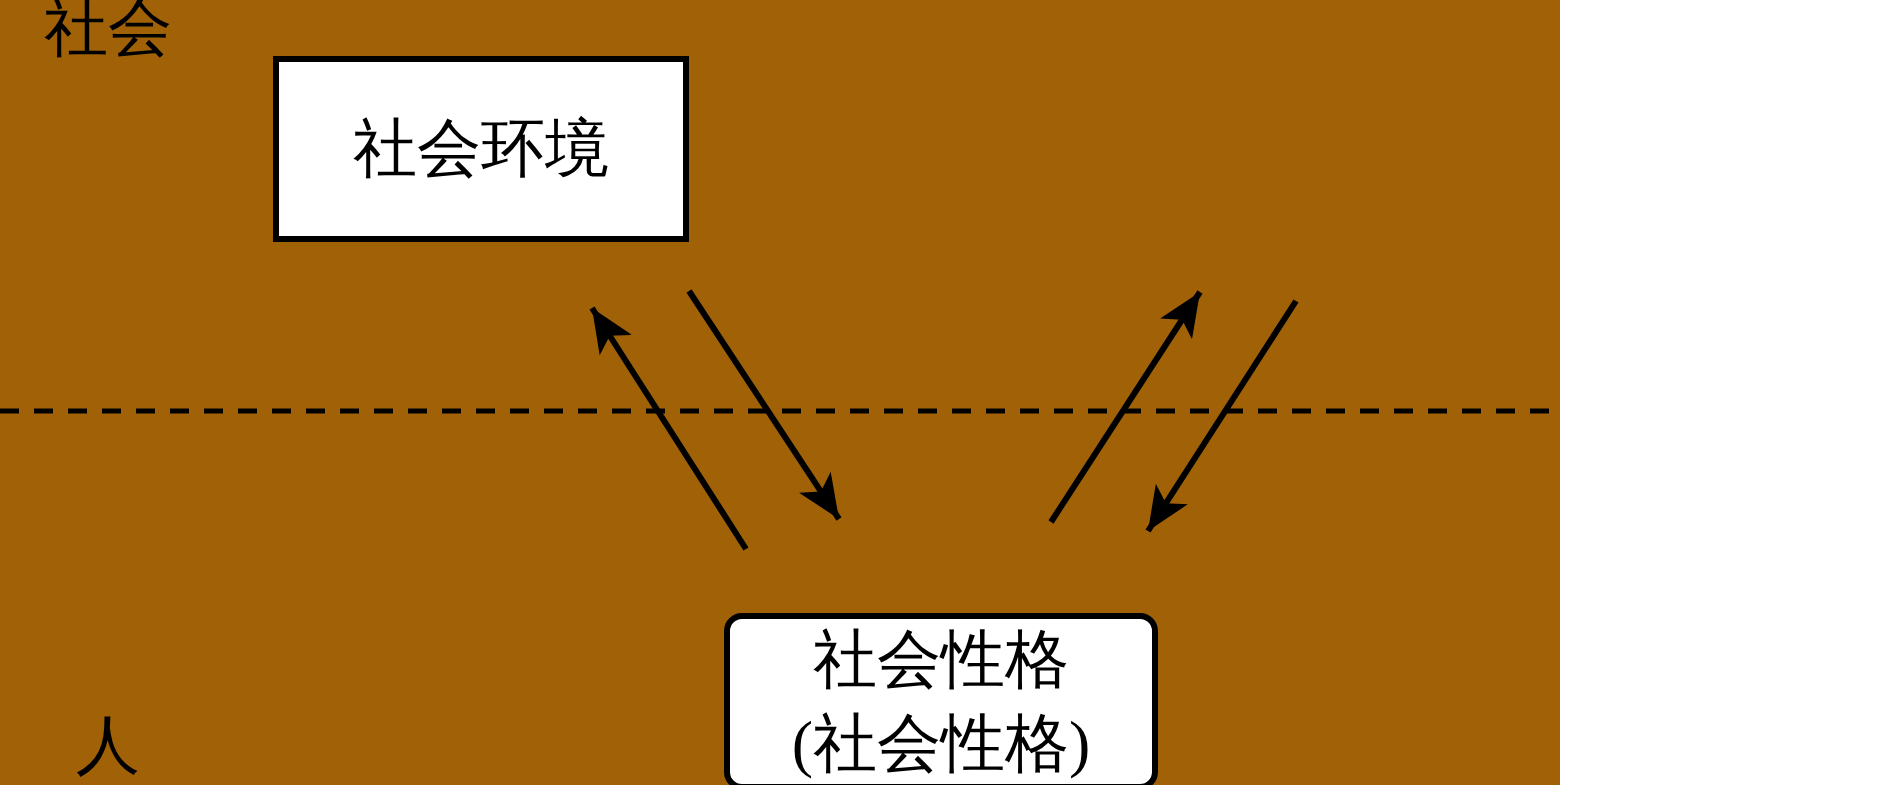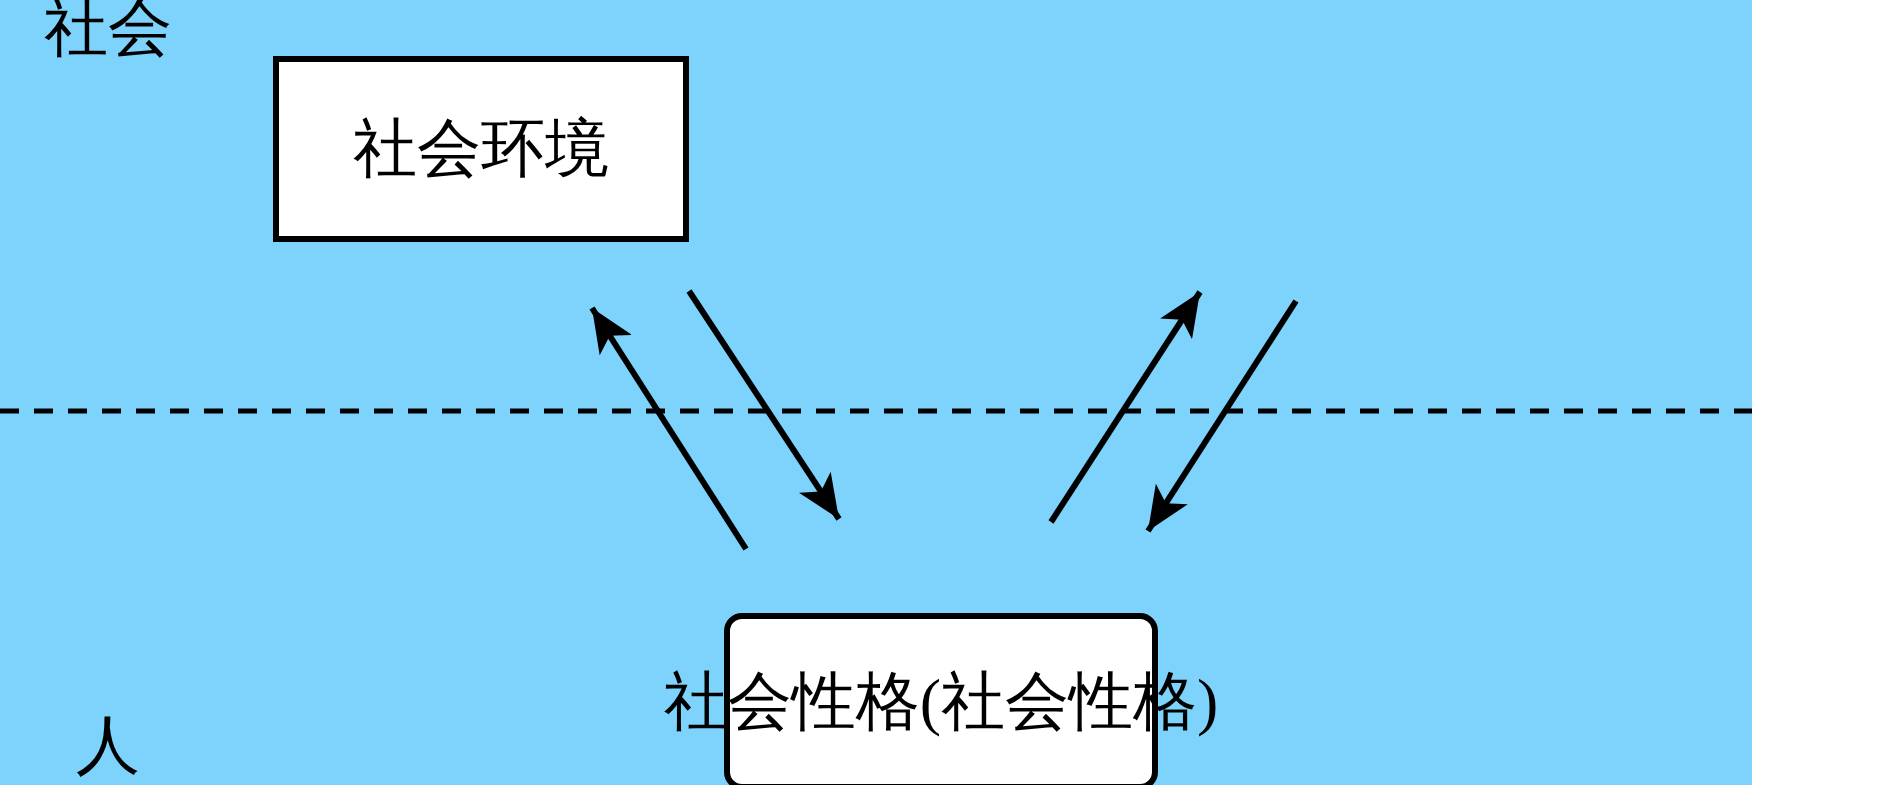--- a/index.html
+++ b/index.html
@@ -2,23 +2,23 @@
 <html><head>
 <meta charset="utf-8">
 <style>
   html, body {
     margin: 0;
     padding: 0;
     background: #ffffff;
   }
   #stage {
     position: relative;
-    width: 1752px;
+    width: 1560px;
     height: 785px;
-    background: #7dd3fc;
+    background: #a16207;
     overflow: hidden;
     font-family: "Liberation Serif", "DejaVu Serif", serif;
     color: #000000;
   }
   .layer {
     position: absolute;
     left: 0;
     top: 0;
   }
   .region-label {
@@ -30,21 +30,21 @@
     white-space: nowrap;
   }
   #label-society { left: 44px; top: -8px; }
   #label-person  { left: 76px; top: 710px; }
   .node {
     position: absolute;
     border: 6px solid #000000;
     background: #ffffff;
     box-sizing: border-box;
     display: flex;
-    flex-direction: row;
+    flex-direction: column;
     align-items: center;
     justify-content: center;
     text-align: center;
     font-family: Liberation Serif, serif;
   }
   .node .nline {
     font-size: 64px;
     line-height: 84px;
     white-space: nowrap;
     color: #000000;

